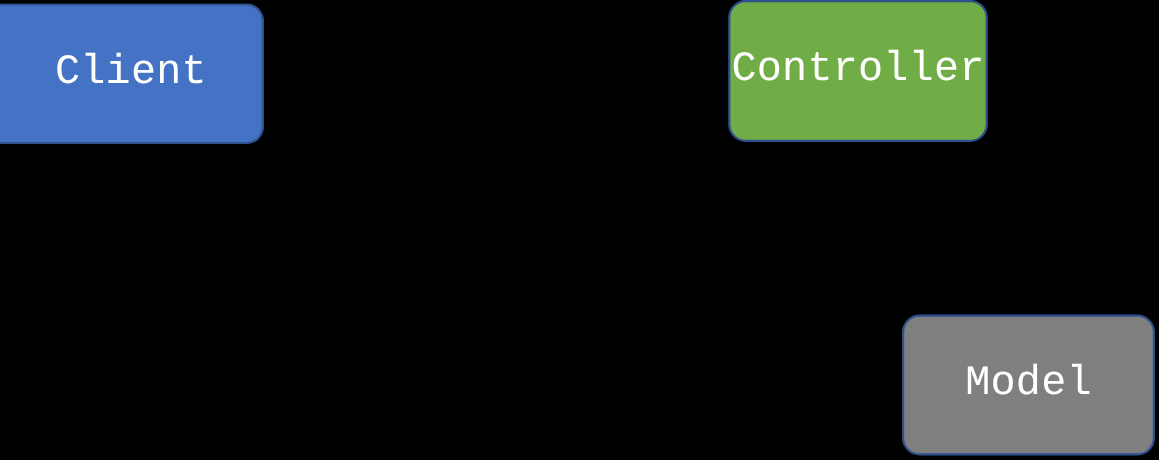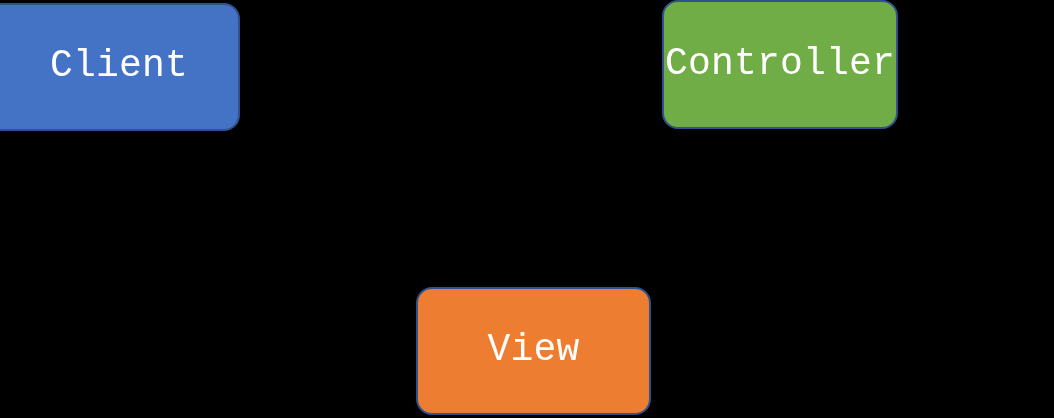--- a/index.html
+++ b/index.html
@@ -80,18 +80,18 @@
 <div id="canvas">
 
   <div class="node" id="node-client">
     <span class="node-label">Client</span>
   </div>
 
   <div class="node" id="node-controller">
     <span class="node-label">Controller</span>
   </div>
 
-  <div class="node" id="node-view">
-    <span class="node-label">View</span>
+
+  <div class="node" id="node-model">
+    <span class="node-label">Model</span>
   </div>
-
 
 </div>
 
 </body></html>

